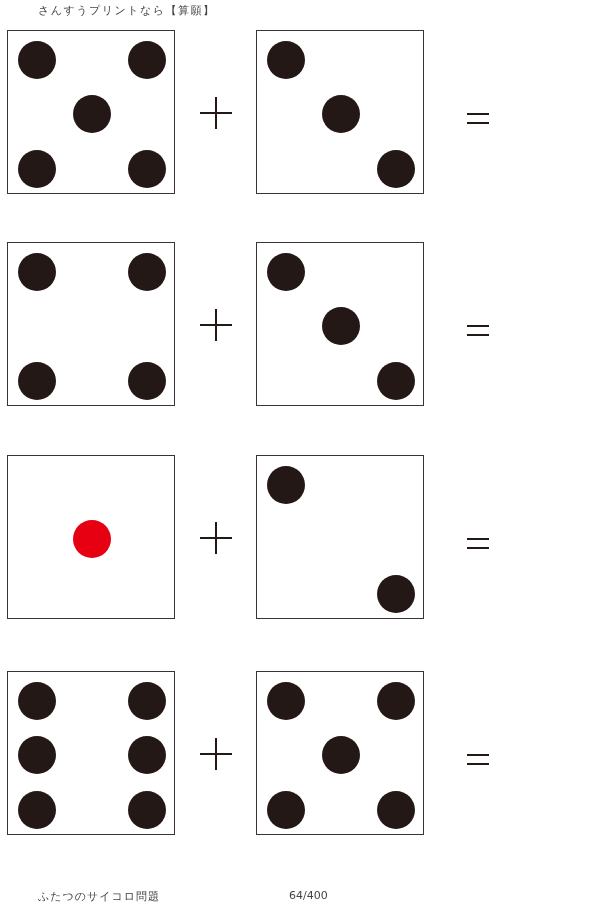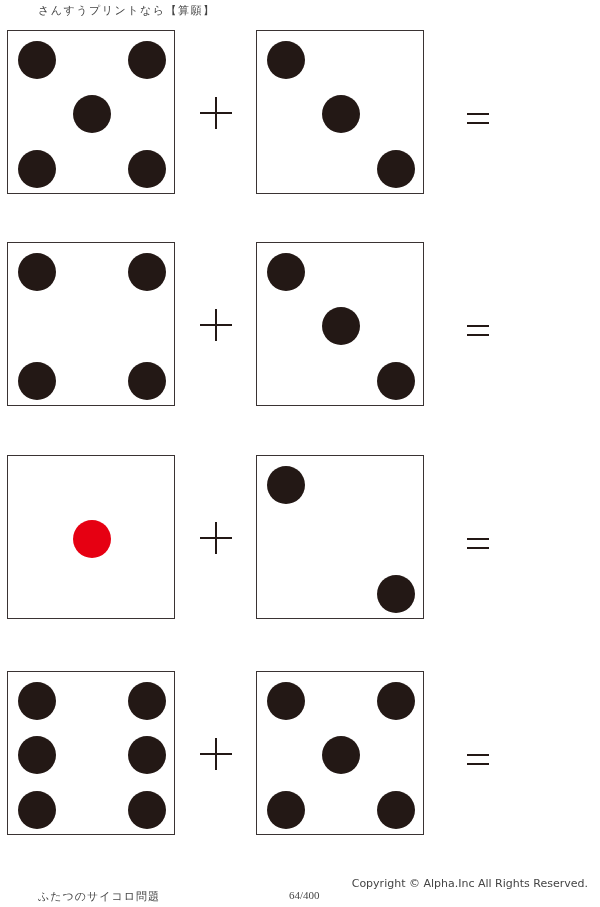--- a/index.html
+++ b/index.html
@@ -16,21 +16,21 @@
     .pip.red { background: #e60012; }
     .plus { position: absolute; left: 200px; width: 32px; height: 32px; }
     .plus .h { position: absolute; left: 0; top: 15px; width: 32px; height: 2px; background: #231815; }
     .plus .v { position: absolute; left: 15px; top: 0; width: 2px; height: 32px; background: #231815; }
     .equals { position: absolute; left: 467px; width: 22px; height: 11px; }
     .equals .l1, .equals .l2 { position: absolute; left: 0; width: 22px; height: 2px; background: #231815; }
     .equals .l1 { top: 0; }
     .equals .l2 { top: 9px; }
     .answer { position: absolute; left: 500px; width: 80px; height: 40px; }
     .footer-title { position: absolute; left: 38px; top: 889px; font-size: 11px; letter-spacing: 1px; color: #444; }
-    .footer-page { position: absolute; left: 289px; top: 889px; font-size: 11px; color: #444; font-family: Liberation Serif, serif; }
+    .footer-page { position: absolute; left: 289px; top: 889px; font-size: 11px; color: #444; }
     .footer-copy { position: absolute; right: 12px; top: 876px; font-size: 11px; color: #444; text-align: right; line-height: 16px; }
   </style>
 </head>
 <body>
 
 <div class="header">さんすうプリントなら【算願】</div>
 
 <div id="rows">
     <div class="row" style="top: 30px;">
       <div class="die d1">
@@ -119,14 +119,13 @@
         <div class="l1"></div>
         <div class="l2"></div>
       </div>
       <div class="answer" style="top: 68px;"></div>
     </div>
   </div>
 
 <div class="footer-title">ふたつのサイコロ問題</div>
 <div class="footer-page">64/400</div>
 <div class="footer-copy">
-  <div>Copyright ©  Alpha.Inc All Rights Reserved.</div>
 </div>
 
 </body></html>

